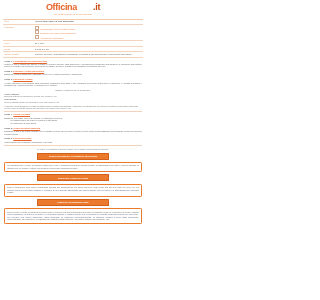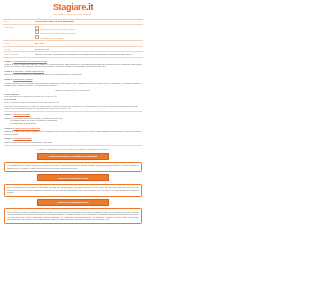--- a/index.html
+++ b/index.html
@@ -10,21 +10,21 @@
     font-size:2.1px;line-height:1.32;color:#4a4a4a;
     -webkit-font-smoothing:none;
   }
   .page{width:146px;height:300px;position:relative;box-sizing:border-box;padding:0 3px;}
 
   
   .header{text-align:center;padding-top:3px;}
   .brand{
     font-size:9px;font-weight:bold;color:#e8642a;letter-spacing:-0.3px;line-height:1;
   }
-  .brand .dotit{color:#c94a12;}
+  .brand .dotit{color:#c94a12;padding-left:16px;}
   .tagline{
     font-size:2.3px;color:#e2843f;margin-top:1.4px;letter-spacing:.15px;
   }
   .hrule{height:.5px;background:#f0c9ad;margin:2.2px 0 0 0;}
 
   
   .meta{width:100%;border-collapse:collapse;margin-top:0;}
   .meta td{
     border-bottom:.4px solid #f3d3bb;
     padding:.9px 1.2px;vertical-align:top;
@@ -72,21 +72,21 @@
     background:#fff;
   }
 </style>
 </head>
 <body>
 
 <div class="page">
 
   <div class="header">
     <div class="brand">
-      <span>Stagiare</span><span class="dotit">.it</span>
+      <span>Officina</span><span class="dotit">.it</span>
     </div>
     <div class="tagline">La rivista online di di.bit edizioni</div>
   </div>
   <div class="hrule"></div>
 
   <table class="meta">
     <tbody>
         <tr>
           <td class="lbl">Titolo</td>
           <td class="val accent">I tre del toro rosso e la testi pubblicitari</td>

